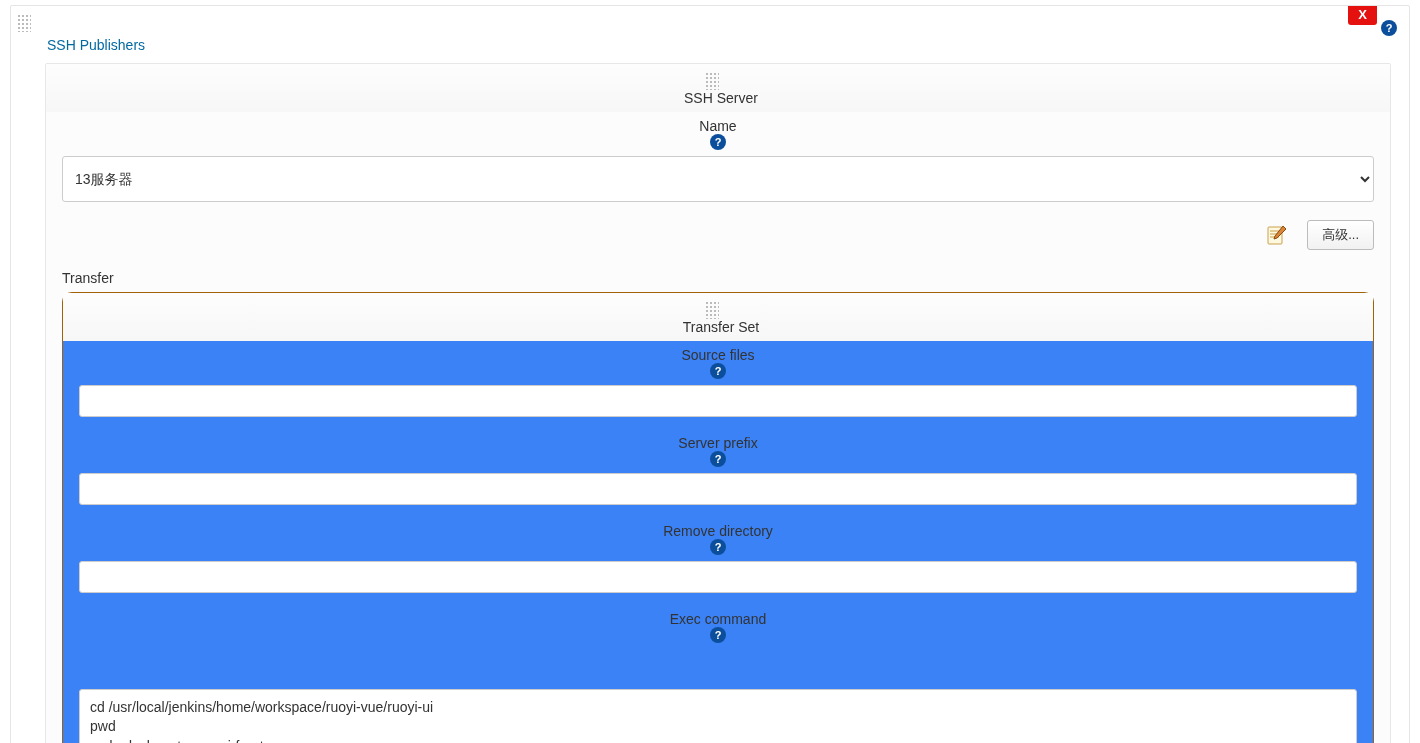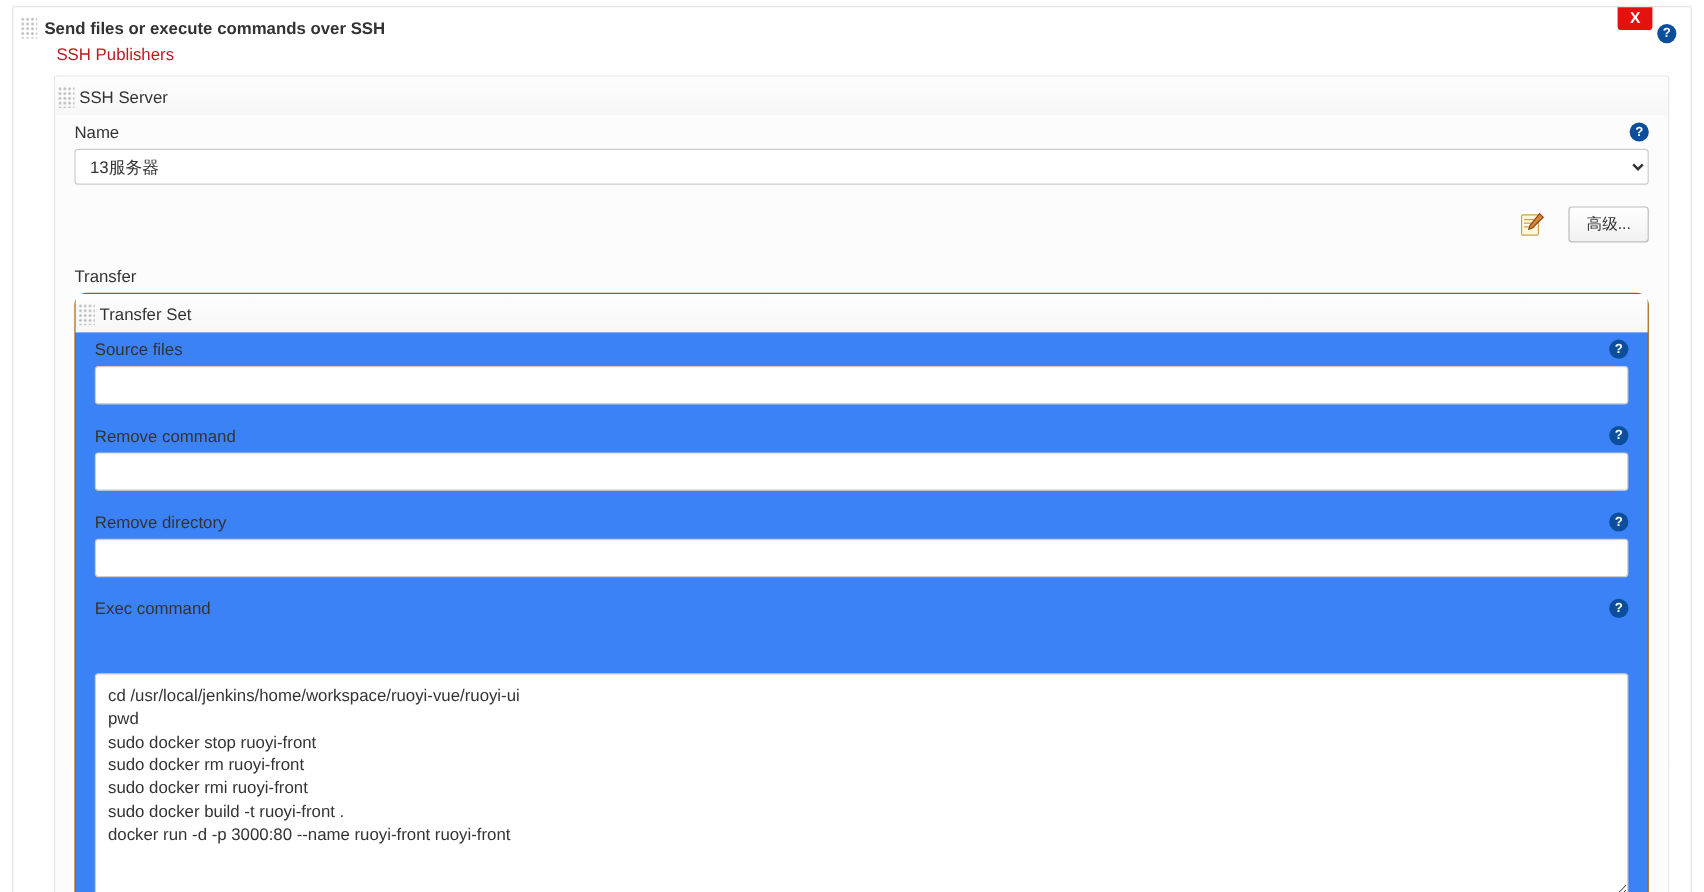--- a/index.html
+++ b/index.html
@@ -14,33 +14,33 @@
 
   .delete-x { position: absolute; top: 0; right: 32px; background: #e4110e; color: #fff;
     font-weight: bold; font-size: 13px; padding: 2px 10px 3px 10px; border-radius: 0 0 3px 3px;
     cursor: pointer; line-height: 14px; }
 
   .help-icon { width: 16px; height: 16px; border-radius: 50%; background: #0b4f9c; color: #fff;
     font-size: 11px; font-weight: bold; display: inline-flex; align-items: center; justify-content: center;
     cursor: pointer; flex-shrink: 0; }
   .help-top { position: absolute; top: 14px; right: 12px; }
 
-  .subtitle { font-size: 14px; color: #b91c1c; padding: 3px 6px 10px 36px; }
+  .subtitle { font-size: 14px; color: #0369a1; padding: 3px 6px 10px 36px; }
 
   .inner-panel { border: 1px solid #e7e7e7; border-radius: 2px; margin: 0 18px 0 34px; background: #fcfcfc;
     padding-bottom: 14px; }
   .legend { font-size: 14px; color: #333; padding: 8px 10px 6px 16px; display: flex; align-items: center;
-    background: linear-gradient(#fdfdfd, #f7f7f7); }
+    background: linear-gradient(#fdfdfd, #f7f7f7); flex-direction: column; }
   .legend .drag-grip { margin-left: -14px; margin-right: 4px; }
 
   .field-block { padding: 0 16px; }
-  .field-row { display: flex; align-items: center; justify-content: space-between; margin-top: 6px; }
+  .field-row { display: flex; align-items: center; justify-content: space-between; margin-top: 6px; flex-direction: column; }
   .field-label { font-size: 14px; color: #333; }
   .field-control { margin-top: 6px; }
-  select.wide { width: 100%; height: 30px; border: 1px solid #ccc; border-radius: 3px; background: #fff;
+  select.wide { width: 100%; height: 46px; border: 1px solid #ccc; border-radius: 3px; background: #fff;
     padding: 4px 8px; font-size: 14px; color: #333; }
   input.wide { width: 100%; height: 32px; border: 1px solid #ccc; border-radius: 3px; padding: 4px 8px;
     font-size: 14px; color: #333; }
   textarea.wide { width: 100%; border: 1px solid #ccc; border-radius: 3px; padding: 8px 10px;
     font-size: 14px; color: #333; font-family: inherit; resize: both; line-height: 1.38; height: 186px; margin-top: 40px; }
 
   .right-controls { display: flex; align-items: center; justify-content: flex-end; gap: 20px;
     padding: 18px 16px 6px 16px; }
   .note-icon { width: 20px; height: 22px; position: relative; }
   .note-icon svg { width: 20px; height: 22px; }
@@ -59,21 +59,20 @@
 </head>
 <body>
 
 <div class="outer-panel">
 
   <div class="delete-x">X</div>
   <div class="help-icon help-top">?</div>
 
   <div class="panel-header">
     <div class="drag-grip"></div>
-    <div class="panel-title">Send files or execute commands over SSH</div>
   </div>
 
   <div class="subtitle">SSH Publishers</div>
 
   <div class="inner-panel">
     <div class="legend">
       <div class="drag-grip"></div>
       <span>SSH Server</span>
     </div>
 
@@ -117,21 +116,21 @@
         </div>
         <div class="field-control">
           <input class="wide" type="text" value="" style="">
         </div>
       </div>
 
       <div class="spacer"></div>
 
       <div class="field-block">
         <div class="field-row">
-          <div class="field-label">Remove command</div>
+          <div class="field-label">Server prefix</div>
           <div class="help-icon">?</div>
         </div>
         <div class="field-control">
           <input class="wide" type="text" value="" style="">
         </div>
       </div>
 
       <div class="spacer"></div>
 
       <div class="field-block">

